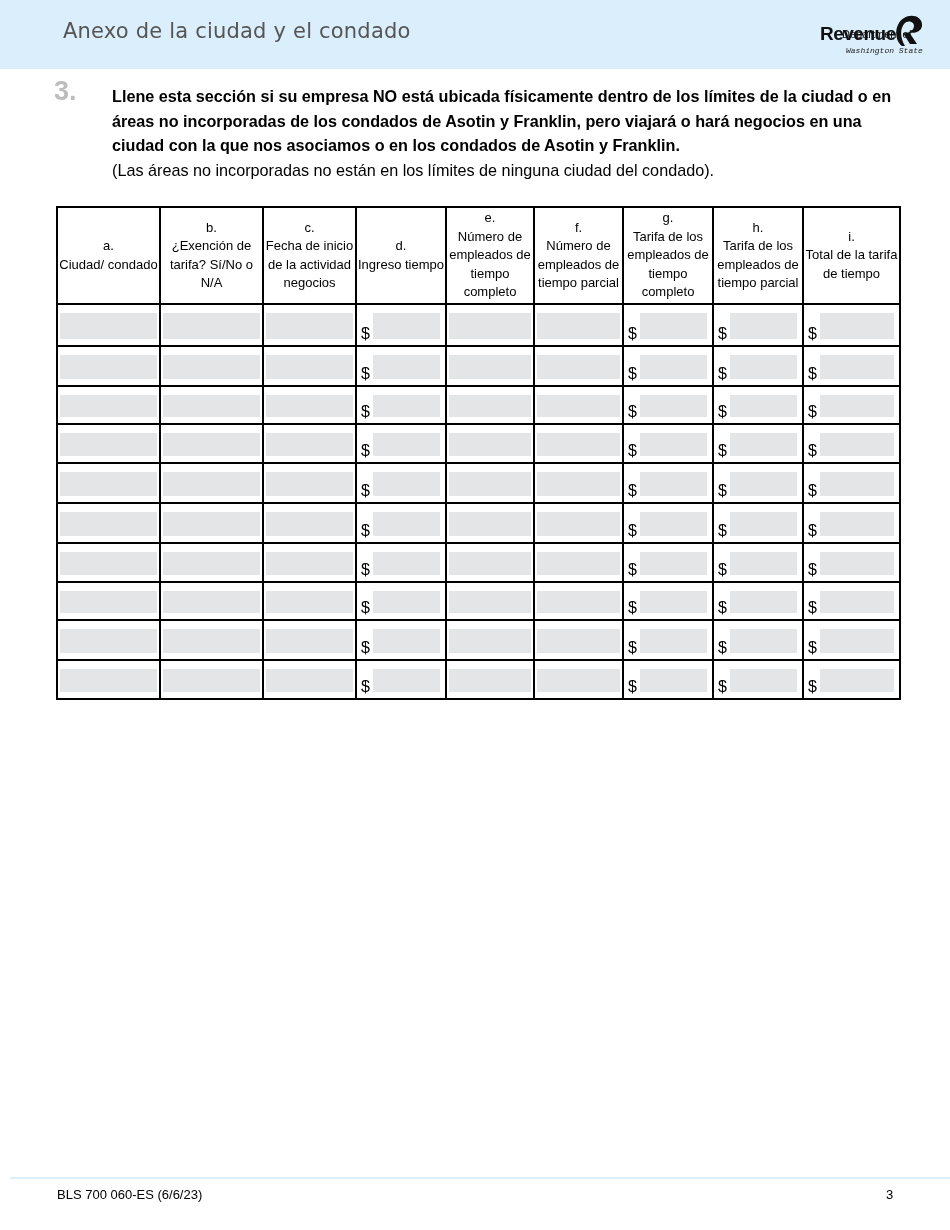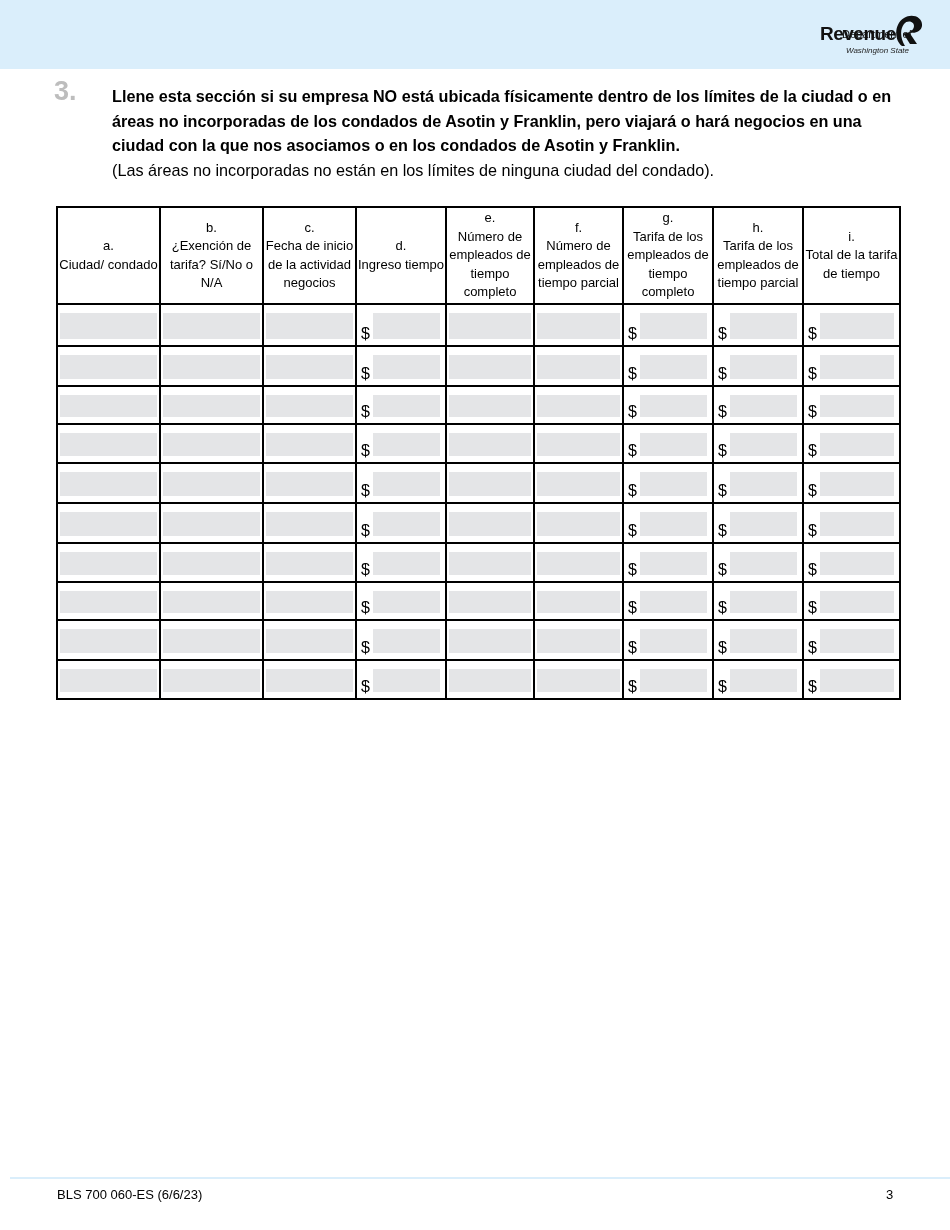--- a/index.html
+++ b/index.html
@@ -2,41 +2,42 @@
 <html><head>
 <meta charset="utf-8">
 <style>
   html, body { margin:0; padding:0; }
   body { width:950px; height:1230px; background:#ffffff; position:relative; font-family:"Liberation Sans", sans-serif; color:#000; overflow:hidden; }
   .header { position:absolute; left:0; top:0; width:950px; height:69px; background:#daeefb; }
   .header-title { position:absolute; left:63px; top:19px; font-size:21px; color:#555; font-family:"DejaVu Sans", sans-serif; font-weight:normal; letter-spacing:0.2px; }
   .logo { position:absolute; left:818px; top:13px; width:110px; height:46px; }
   .logo .dept { position:absolute; left:24px; top:15px; font-size:11px; color:#111; }
   .logo .rev { position:absolute; left:2px; top:10px; font-size:19px; font-weight:bold; color:#111; letter-spacing:-0.5px; font-family:"Liberation Sans", sans-serif; }
-  .logo .wa { position:absolute; left:28px; top:33px; font-size:8px; font-style:italic; color:#222; }
+  .logo .wa { position:absolute; left:28px; top:33px; font-size:8px; font-style:italic; color:#222;font-family:Liberation Mono, monospace; }
   .logo svg { position:absolute; left:74px; top:1px; }
   .section-num { position:absolute; left:54px; top:76px; font-size:27px; font-weight:bold; color:#bdbdbd; font-family:"Liberation Sans", sans-serif; }
   .instr { position:absolute; left:112px; top:84px; width:790px; font-size:16.2px; line-height:24.5px; }
   .instr .bold { font-weight:bold; }
   .instr .normal { font-weight:normal; }
   table.grid { position:absolute; left:56px; top:206px; border-collapse:collapse; table-layout:fixed; }
   table.grid th, table.grid td { border:2px solid #000; padding:0; }
   table.grid th { font-weight:normal; font-size:13px; line-height:18.5px; text-align:center; vertical-align:middle; height:95px; }
   table.grid td { position:relative; height:40px; }
   .fill { position:absolute; left:2px; right:2px; top:8px; bottom:6px; background:#e4e5e7; }
   .fill.money { left:16px; right:5px; }
   .dollar { position:absolute; left:4px; bottom:2px; font-size:16px; }
   .footer-line { position:absolute; left:10px; top:1177px; width:940px; height:2px; background:#daeefb; }
   .footer-left { position:absolute; left:57px; top:1187px; font-size:13px; }
   .footer-right { position:absolute; left:886px; top:1187px; font-size:13px; }
 </style>
 </head>
 <body>
 
 <div class="header">
+  <div class="header-title">Anexo de la ciudad y el condado</div>
   <div class="logo">
     <span class="dept">Department of</span>
     <span class="rev">Revenue</span>
     <span class="wa">Washington State</span>
     <svg width="32" height="34" viewBox="0 0 32 34">
       <path d="M10 32 C2 26 2 10 12 4 C20 -1 31 3 30 12 C29 18 22 20 17 18 L25 30 L18 30 L11 19 C15 20 22 17 22 12 C22 7 15 6 12 10 C8 15 8 24 13 32 Z" fill="#111"></path>
     </svg>
   </div>
 </div>
 

